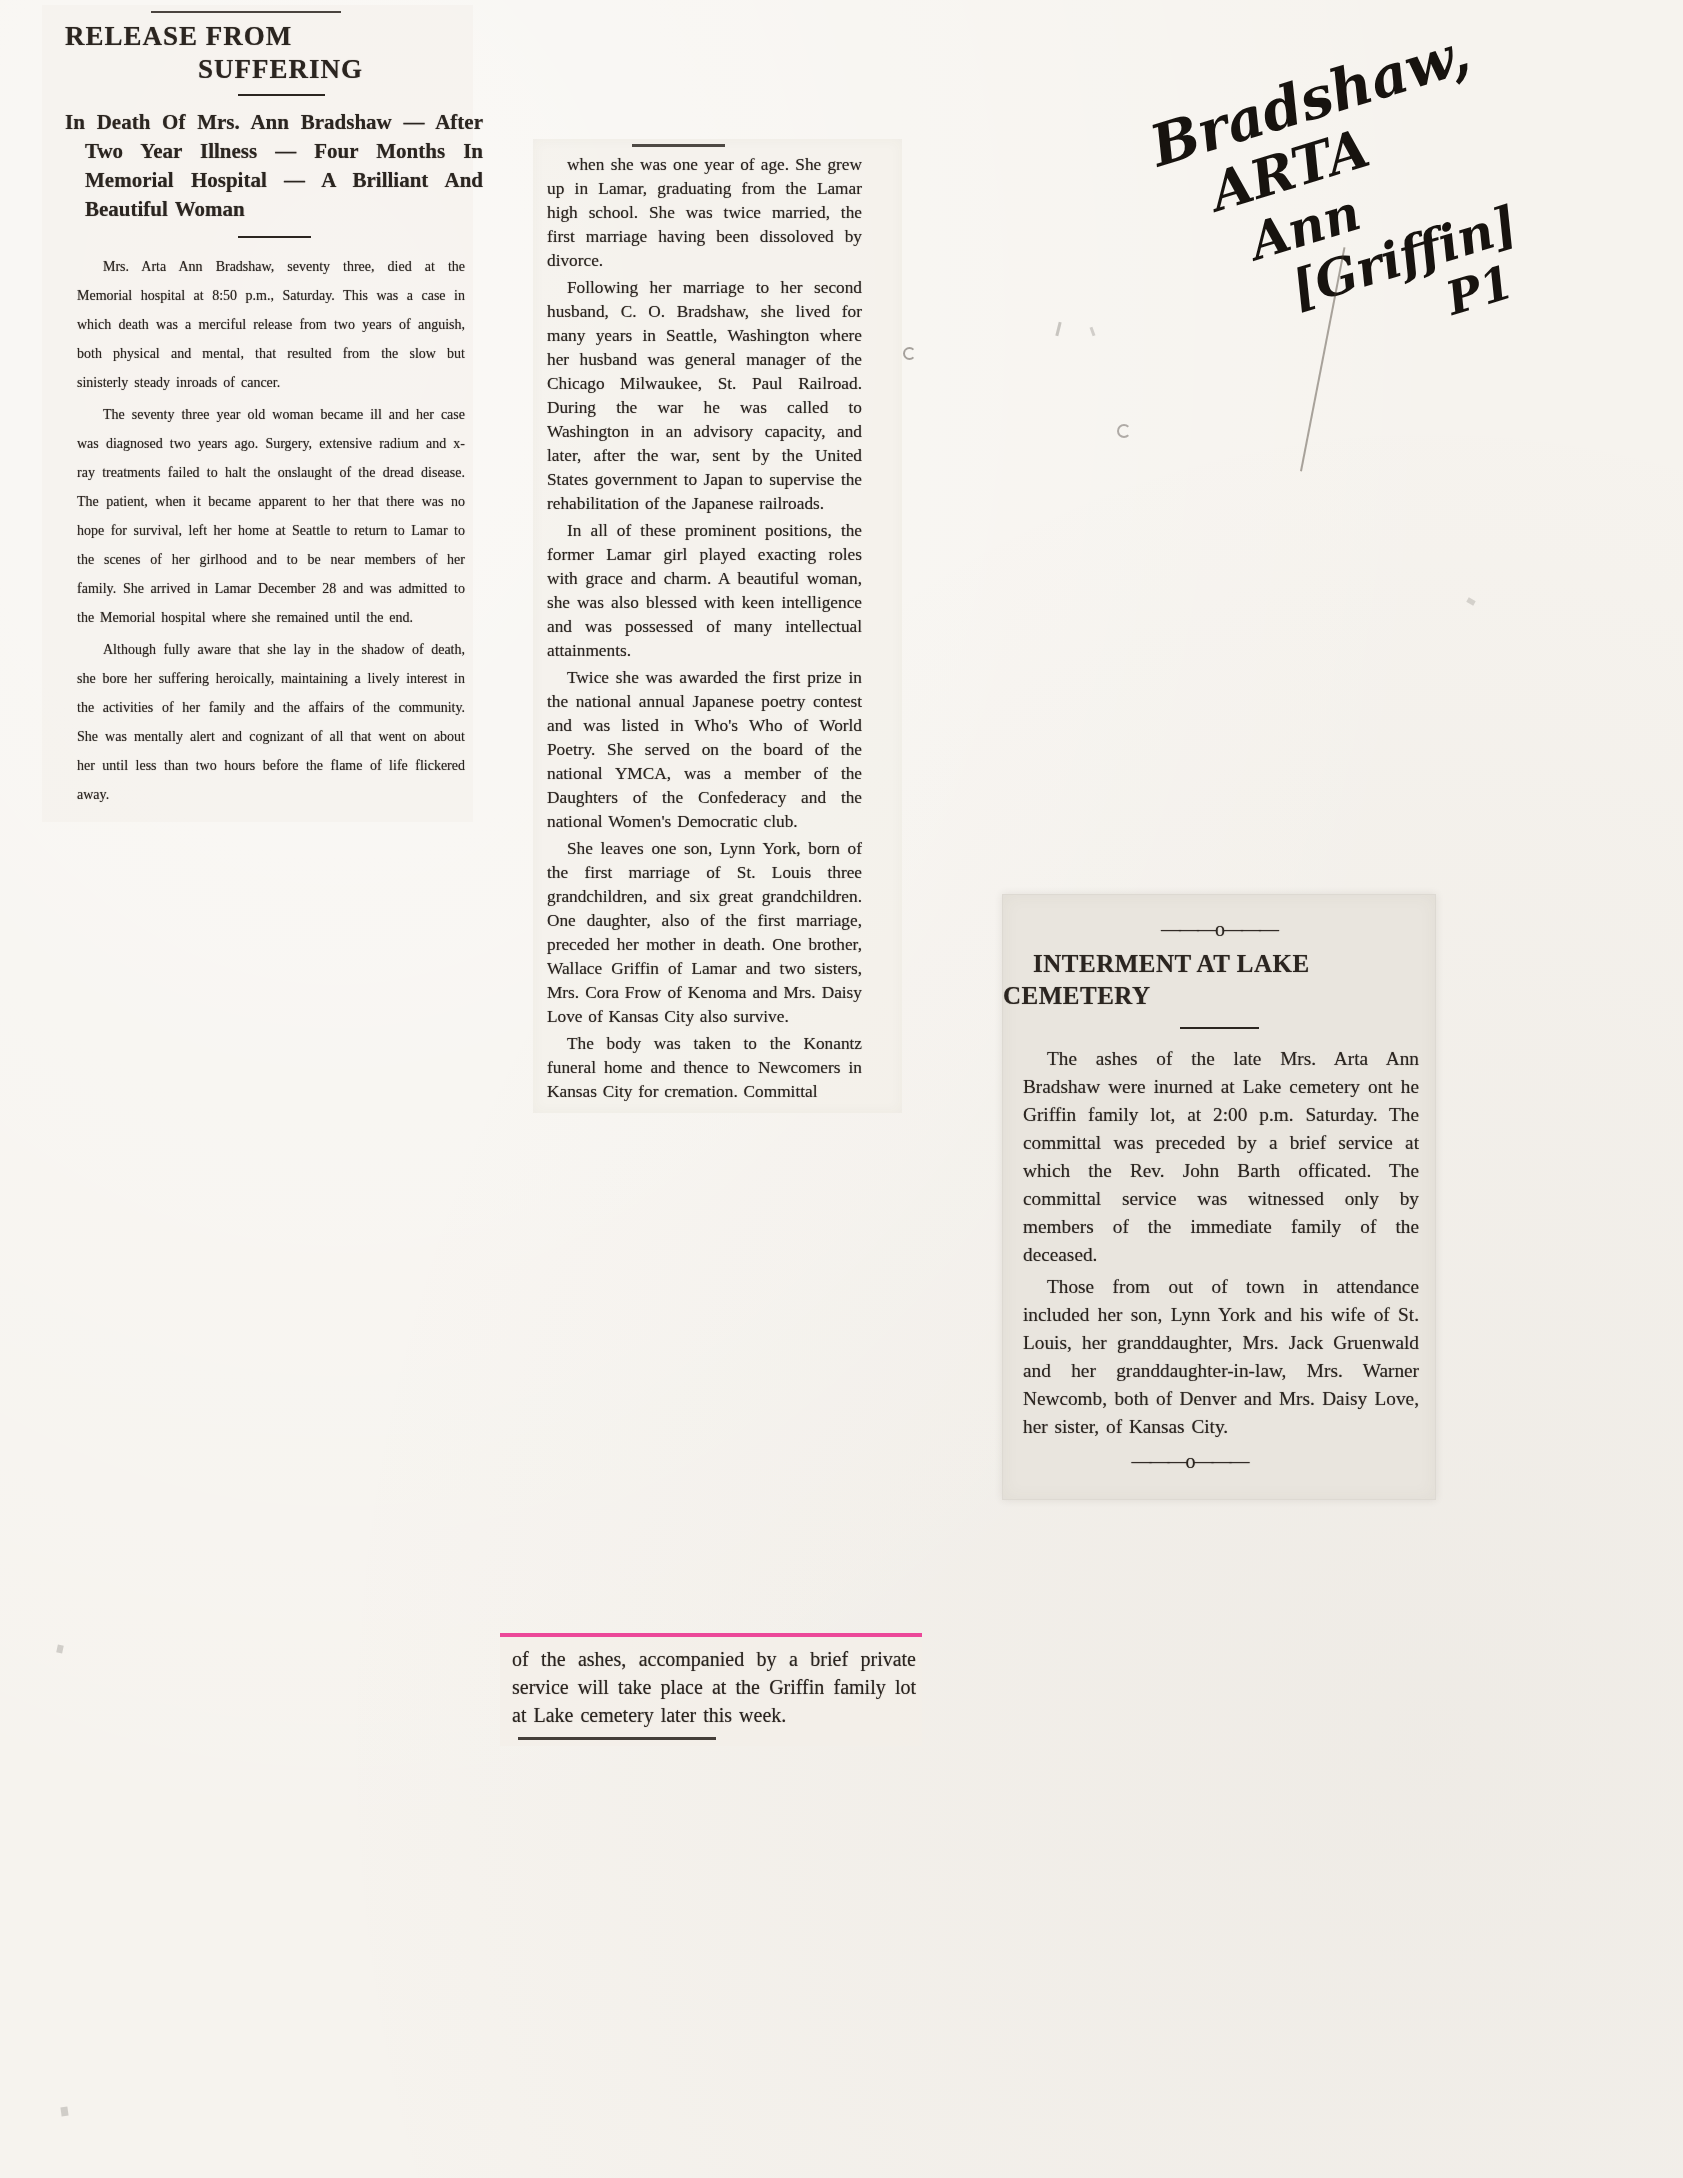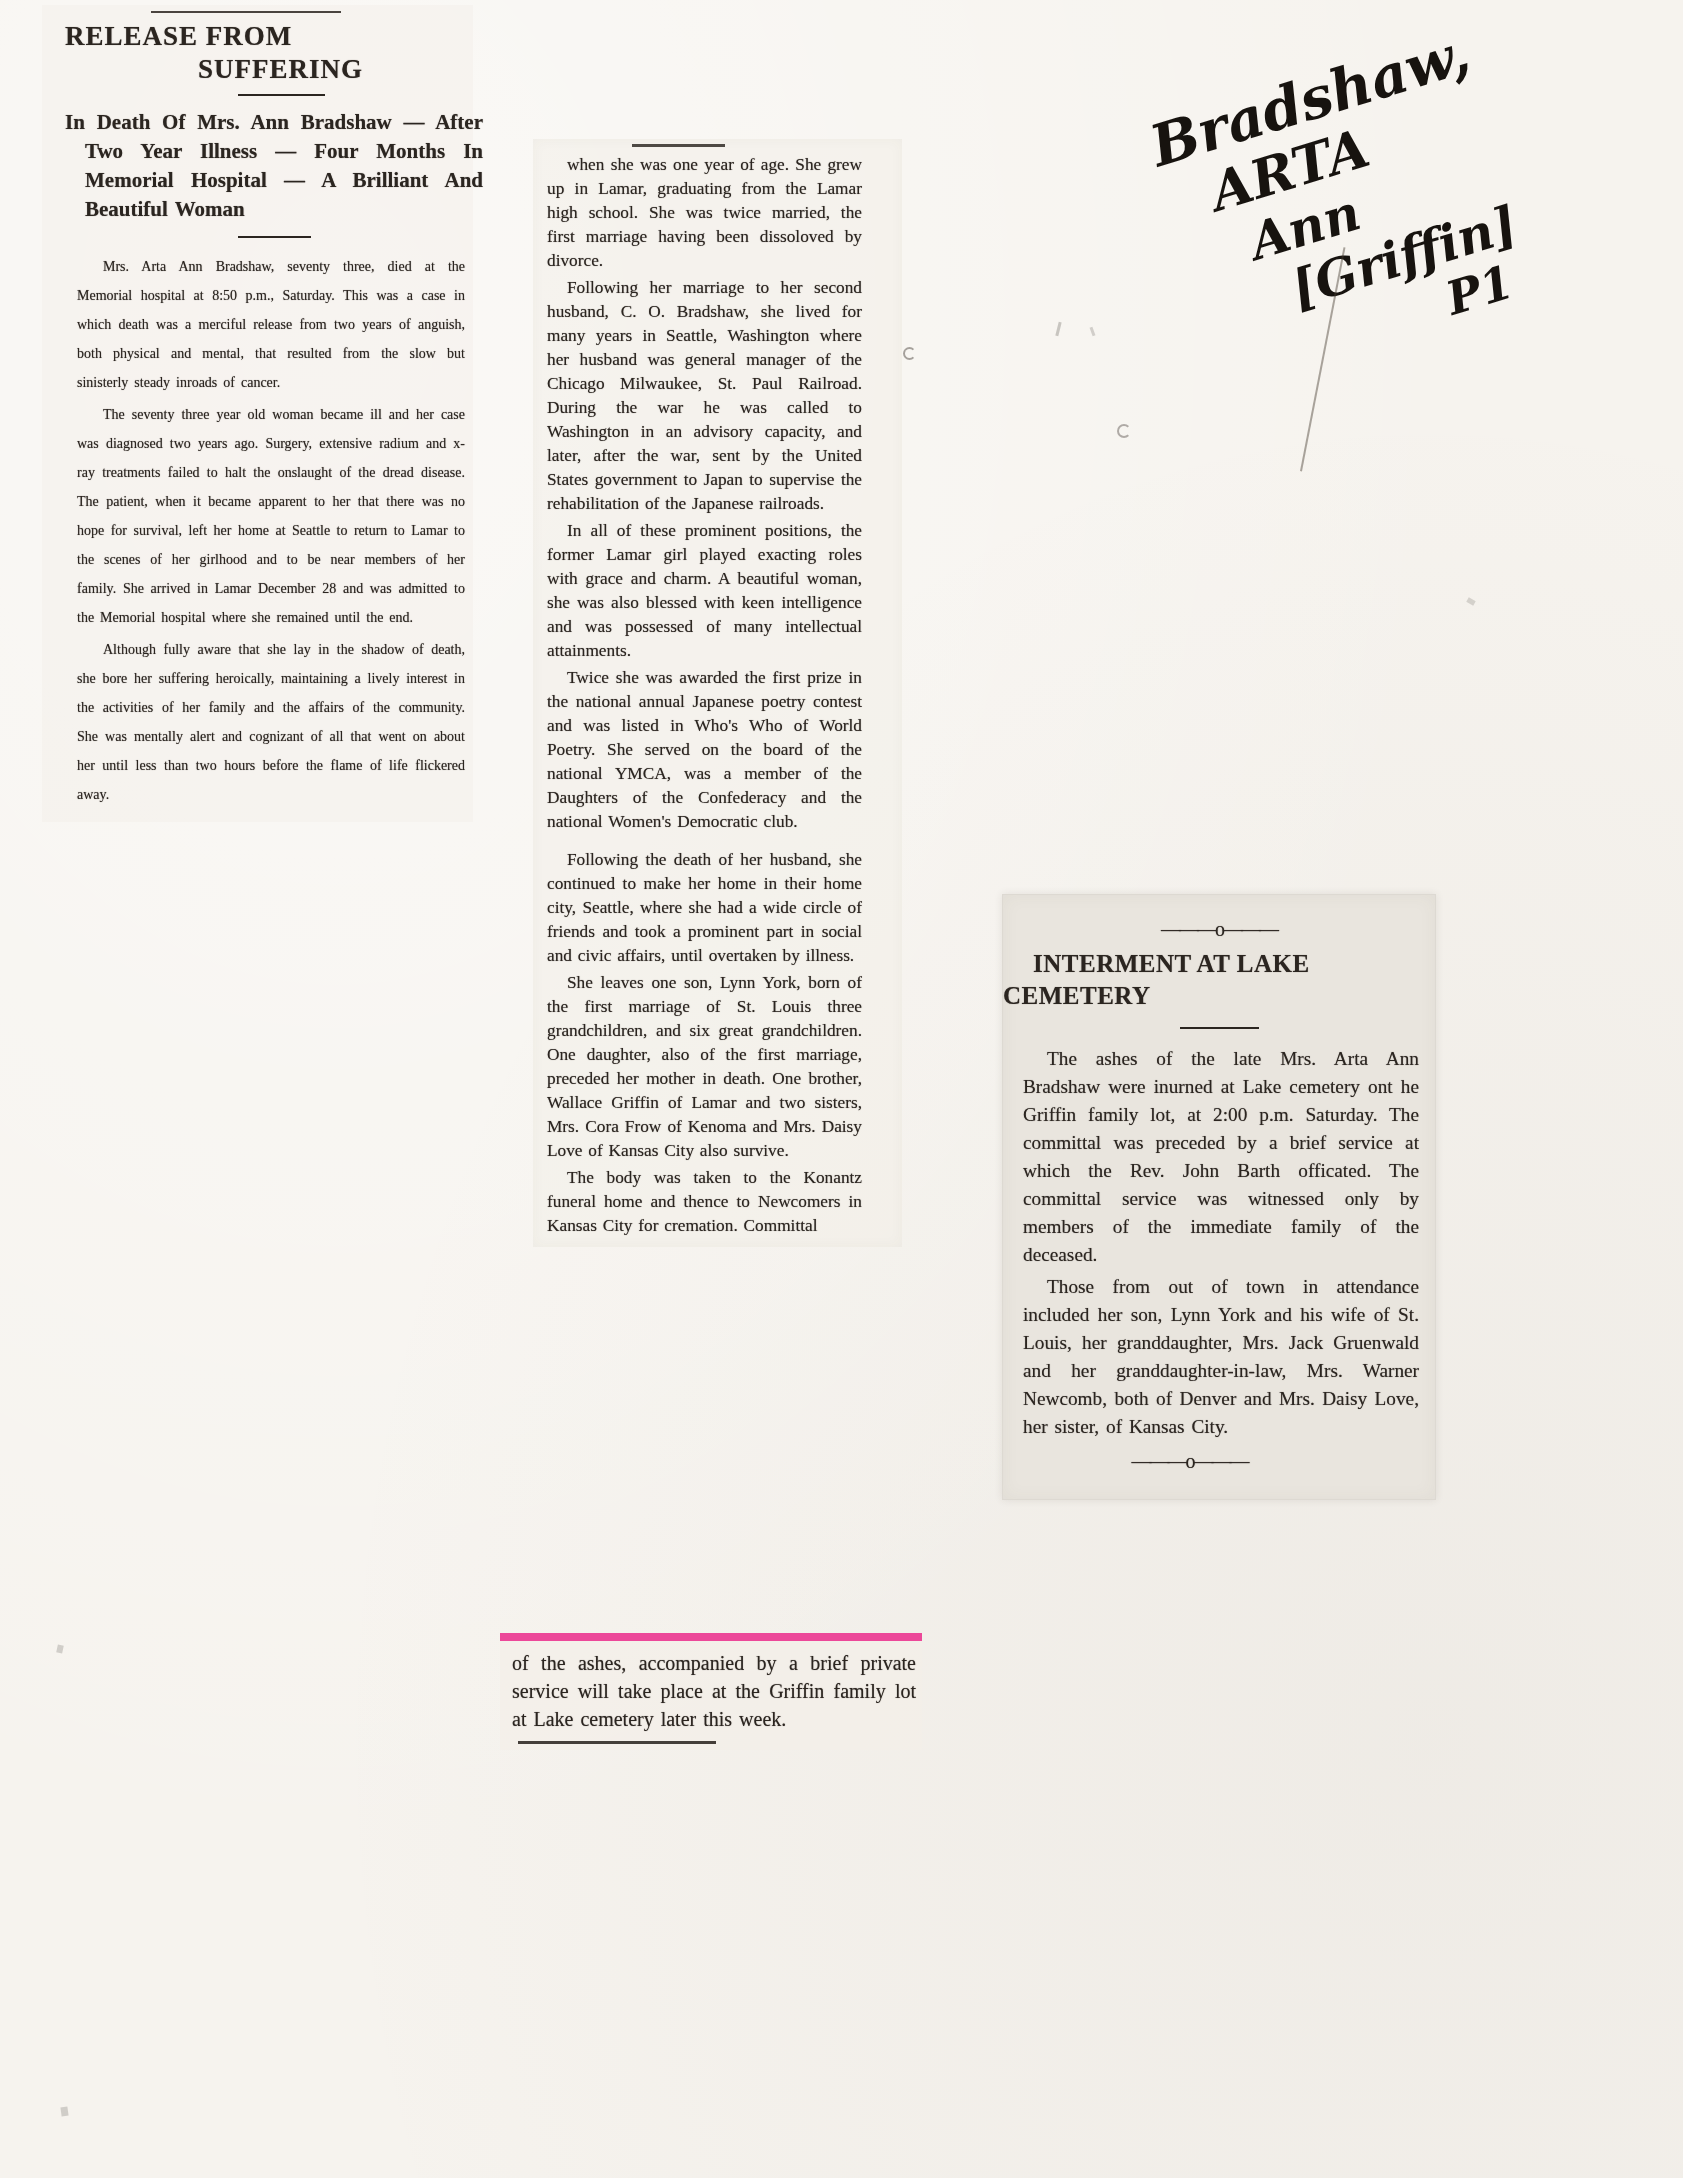--- a/index.html
+++ b/index.html
@@ -53,21 +53,21 @@
   #clip2 p{
     font-size:17.3px; line-height:24px; width:315px;
     margin:0 0 3px 0; text-align:justify; text-indent:20px; word-spacing:1.5px;
   }
   #clip2 p.sp{ margin-top:14px; }
 
   
   #clip2b{
     left:500px; top:1633px; width:404px;
     background:rgba(243,239,231,0.6);
-    border-top:8px solid #ec4899;
+    border-top:4px solid #ec4899;
     padding:8px 6px 6px 12px;
   }
   #clip2b p{
     font-size:20px; line-height:28px; margin:0;
     text-align:justify; word-spacing:2px;
   }
   #clip2b .frag-rule{ width:198px; height:3px; background:#241f1a; margin:8px 0 0 6px; opacity:.85;}
 
   
   #clip3{
@@ -128,21 +128,20 @@
     <p>Although fully aware that she lay in the shadow of death, she bore her suffering heroically, maintaining a lively interest in the activities of her family and the affairs of the community. She was mentally alert and cognizant of all that went on about her until less than two hours before the flame of life flickered away.</p>
   </div>
 </div>
 
 <div id="clip2" class="clip print">
   <div class="torn-edge"></div>
   <p>when she was one year of age. She grew up in Lamar, graduating from the Lamar high school. She was twice married, the first marriage having been dissoloved by divorce.</p>
   <p>Following her marriage to her second husband, C. O. Bradshaw, she lived for many years in Seattle, Washington where her husband was general manager of the Chicago Milwaukee, St. Paul Railroad. During the war he was called to Washington in an advisory capacity, and later, after the war, sent by the United States government to Japan to supervise the rehabilitation of the Japanese railroads.</p>
   <p>In all of these prominent positions, the former Lamar girl played exacting roles with grace and charm. A beautiful woman, she was also blessed with keen intelligence and was possessed of many intellectual attainments.</p>
   <p>Twice she was awarded the first prize in the national annual Japanese poetry contest and was listed in Who's Who of World Poetry. She served on the board of the national YMCA, was a member of the Daughters of the Confederacy and the national Women's Democratic club.</p>
-  <p class="sp">Following the death of her husband, she continued to make her home in their home city, Seattle, where she had a wide circle of friends and took a prominent part in social and civic affairs, until overtaken by illness.</p>
   <p>She leaves one son, Lynn York, born of the first marriage of St. Louis three grandchildren, and six great grandchildren. One daughter, also of the first marriage, preceded her mother in death. One brother, Wallace Griffin of Lamar and two sisters, Mrs. Cora Frow of Kenoma and Mrs. Daisy Love of Kansas City also survive.</p>
   <p>The body was taken to the Konantz funeral home and thence to Newcomers in Kansas City for cremation. Committal</p>
 </div>
 
 <div id="clip2b" class="clip print">
   <p>of the ashes, accompanied by a brief private service will take place at the Griffin family lot at Lake cemetery later this week.</p>
   <div class="frag-rule"></div>
 </div>
 
 <div id="clip3" class="clip print">

